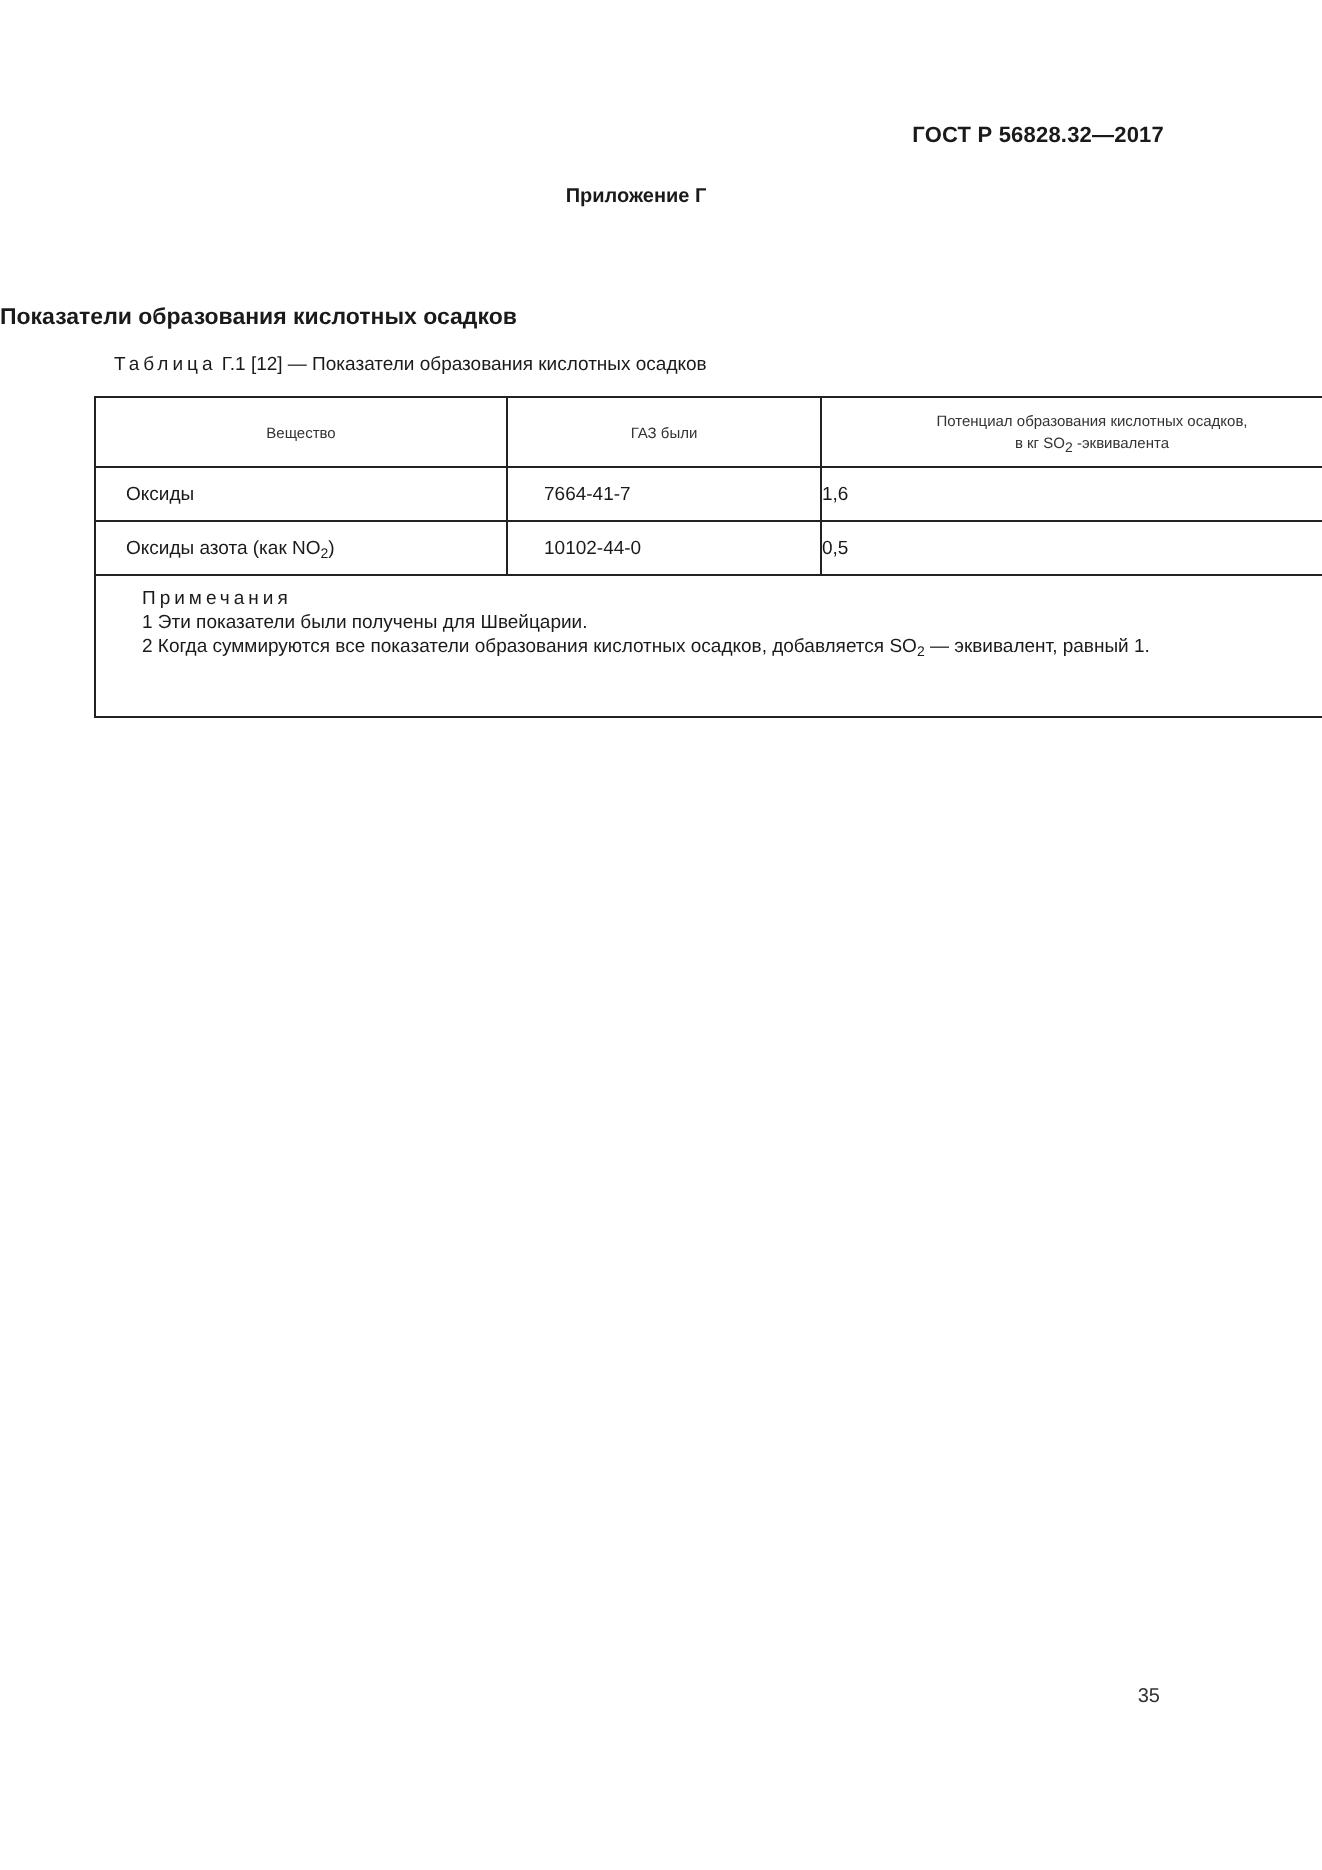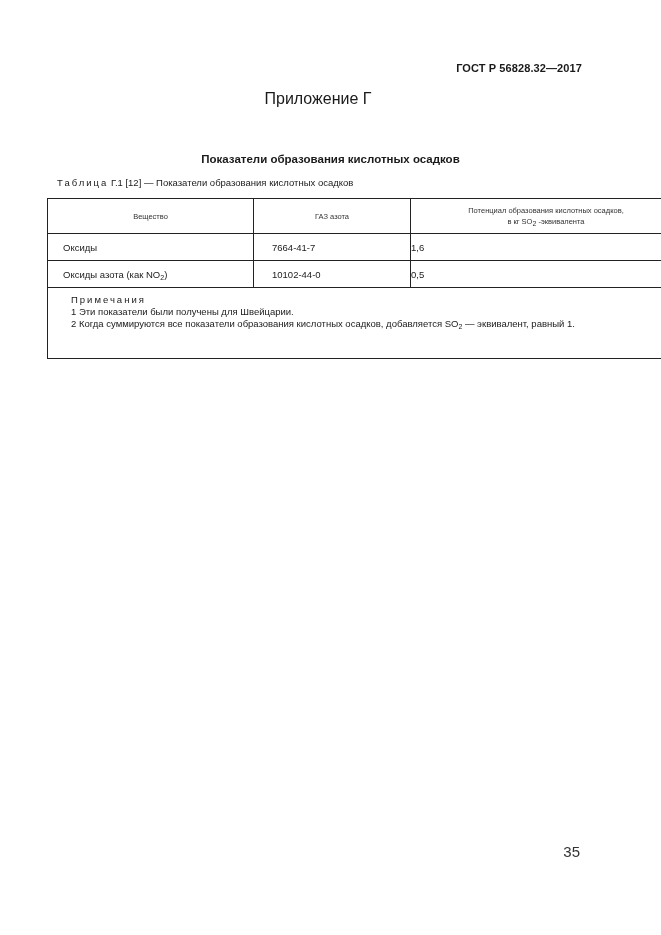--- a/index.html
+++ b/index.html
@@ -1,35 +1,35 @@
 <!DOCTYPE html>
 <html><head>
 <meta charset="utf-8">
 <style>
   html, body { margin:0; padding:0; background:#ffffff; }
   body { width:661px; height:935px; position:relative; font-family:"Liberation Sans", sans-serif; color:#1a1a1a; overflow:hidden; }
   .abs { position:absolute; }
   .gost { right:79px; top:62px; font-size:11px; font-weight:bold; letter-spacing:0.1px; }
-  .appendix { left:0; width:636px; top:92px; text-align:center; font-size:16px; font-weight:normal; line-height:13px; }
-  .title { left:0; width:661px; top:153px; text-align:center; font-size:11.5px; font-weight:bold; }
+  .appendix { left:0; width:636px; top:92px; text-align:center; font-size:10px; font-weight:bold; line-height:13px; }
+  .title { left:0; width:661px; top:153px; text-align:left; font-size:11.5px; font-weight:bold; }
   .caption { left:57px; top:177px; font-size:9.5px; }
   .caption .spaced { letter-spacing:2px; }
   table.t { position:absolute; left:47px; top:198px; width:635px; border-collapse:collapse; font-size:9.5px; }
   table.t td { border:1px solid #222; padding:0; }
   .th td { height:34px; text-align:center; font-size:7.5px; color:#333; vertical-align:middle; line-height:11px; }
   .th td { border-bottom:3px double #222; }
   .row td { height:26px; vertical-align:middle; }
   .c1 { width:190px; padding-left:15px !important; }
   .c2 { width:138px; padding-left:18px !important; }
   .c3 { text-align:left; }
   .th .c1, .th .c2 { padding-left:0 !important; }
   .notes td { height:60px; vertical-align:top; padding:6px 4px 4px 4px !important; font-size:9.5px; line-height:12px; }
   .notes .ind { padding-left:19px; }
   .notes .ntitle { letter-spacing:2px; }
-  .pagenum { right:81px; top:843px; font-size:15px; color:#333; }
+  .pagenum { right:81px; top:843px; font-size:10px; color:#333; }
   sub { font-size:7px; vertical-align:-2px; line-height:0; }
 </style>
 </head>
 <body>
 
 <div class="abs gost">ГОСТ Р 56828.32—2017</div>
 
 <div class="abs appendix">
   <div>Приложение Г</div>
 </div>
@@ -38,21 +38,21 @@
 
 <div class="abs caption">
   <span class="spaced">Таблица</span>
   <span>Г.1  [12] — Показатели образования кислотных осадков</span>
 </div>
 
 <table class="t">
   <tbody>
       <tr class="th">
     <td class="c1">Вещество</td>
-    <td class="c2">ГАЗ азота</td>
+    <td class="c2">ГАЗ были</td>
     <td class="c3">
       <div>Потенциал образования кислотных осадков,</div>
       <div><span>в кг SO</span><sub>2</sub><span> -эквивалента</span></div>
     </td>
   </tr>
   <tr class="row">
     <td class="c1"><span>Оксиды</span></td>
     <td class="c2">7664-41-7</td>
     <td class="c3">1,6</td>
   </tr>

